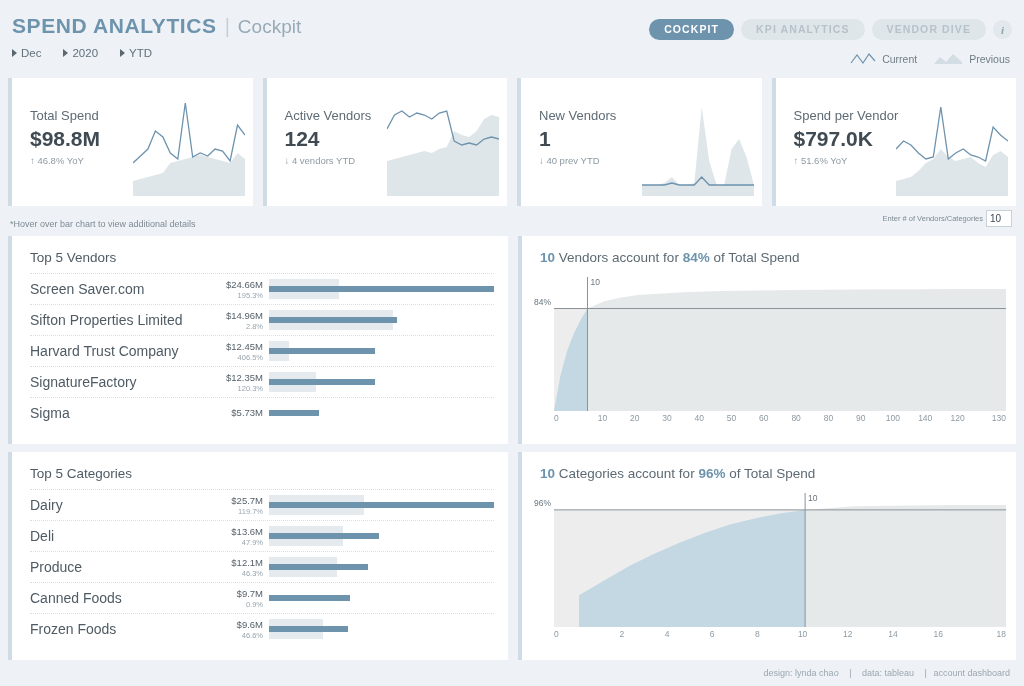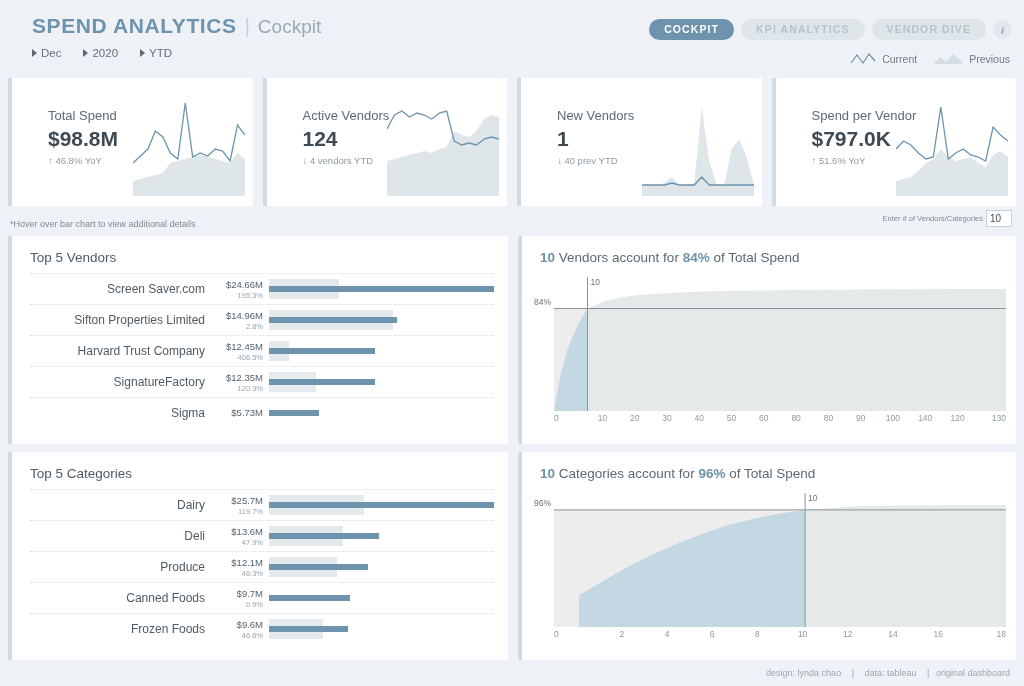--- a/index.html
+++ b/index.html
@@ -5,21 +5,21 @@
   * { box-sizing: border-box; margin: 0; padding: 0; }
   html, body {
     width: 1024px; height: 686px;
     background: #eef2f6;
     font-family: "Liberation Sans", sans-serif;
     overflow: hidden;
   }
   .page { position: relative; width: 1024px; height: 686px; }
 
   
-  .header { position: relative; height: 78px; padding: 14px 12px 0 12px; margin-left: 20px; }
+  .header { position: relative; height: 78px; padding: 14px 12px 0 12px; }
   .title-row { display: flex; align-items: baseline; }
   .title-main {
     font-size: 21px; font-weight: bold; letter-spacing: .6px;
     color: #6e93ad;
   }
   .title-sep { font-size: 20px; color: #c2d0da; margin: 0 8px; font-weight: 300; }
   .title-sub { font-size: 19px; color: #98aab8; }
 
   .crumb-row { display: flex; gap: 22px; margin-top: 9px; text-align: right; }
   .crumb {
@@ -63,21 +63,21 @@
   .kpi-row {
     position: absolute; top: 78px; left: 8px;
     width: 1008px; height: 128px;
     display: flex; gap: 10px;
   }
   .kpi-card {
     flex: 1; background: #fff; position: relative;
     border-left: 4px solid #cfdce5;
     overflow: hidden;
   }
-  .kpi-text { position: absolute; left: 18px; top: 30px; margin-left: 18px; }
+  .kpi-text { position: absolute; left: 18px; top: 30px; }
   .kpi-label { font-size: 13px; color: #5e6b74; line-height: 16px; }
   .kpi-value { font-size: 21px; font-weight: bold; color: #3f4a52; margin-top: 3px; }
   .kpi-delta { font-size: 9.5px; color: #8d9aa3; margin-top: 4px; }
   .kpi-spark { position: absolute; right: 8px; bottom: 10px; width: 112px; height: 95px; }
 
   
   .hint {
     position: absolute; left: 10px; top: 219px;
     font-size: 9px; color: #7d8a93;
   }
@@ -111,21 +111,21 @@
   #panel-cpareto    { left: 518px; top: 452px; width: 498px; height: 208px; }
 
   
   .bar-list { margin-top: 8px; }
   .bar-row {
     display: flex; align-items: center;
     height: 31px; border-top: 1px dotted #d8e0e6;
     margin: 0 14px 0 18px; cursor: pointer;
   }
   .bar-row:first-child { border-top: 1px dotted #d8e0e6; }
-  .bar-name { width: 175px; font-size: 12px; color: #4f5b64; text-align: right; }
+  .bar-name { width: 175px; font-size: 14px; color: #4f5b64; }
   .bar-nums {
     width: 58px; text-align: right; margin-right: 6px;
     display: flex; flex-direction: column; align-items: flex-end;
   }
   .bar-amt { font-size: 9.5px; color: #55616a; }
   .bar-pct { font-size: 7.5px; color: #98a5ae; margin-top: 1px; }
   .bar-track { flex: 1; position: relative; height: 26px; }
   .bar-bg {
     position: absolute; left: 0; top: 3px; height: 20px;
     background: #e4eaee;
@@ -453,15 +453,15 @@
         <div class="axis-tick">16</div>
         <div class="axis-tick">18</div>
       </div>
   </div>
 
   <div class="footer">
     <span>design: lynda chao</span>
     <span>|</span>
     <span>data: tableau</span>
     <span>|</span>
-    <a>original dashboard</a>
+    <a>account dashboard</a>
   </div>
 </div>
 
 </body></html>

